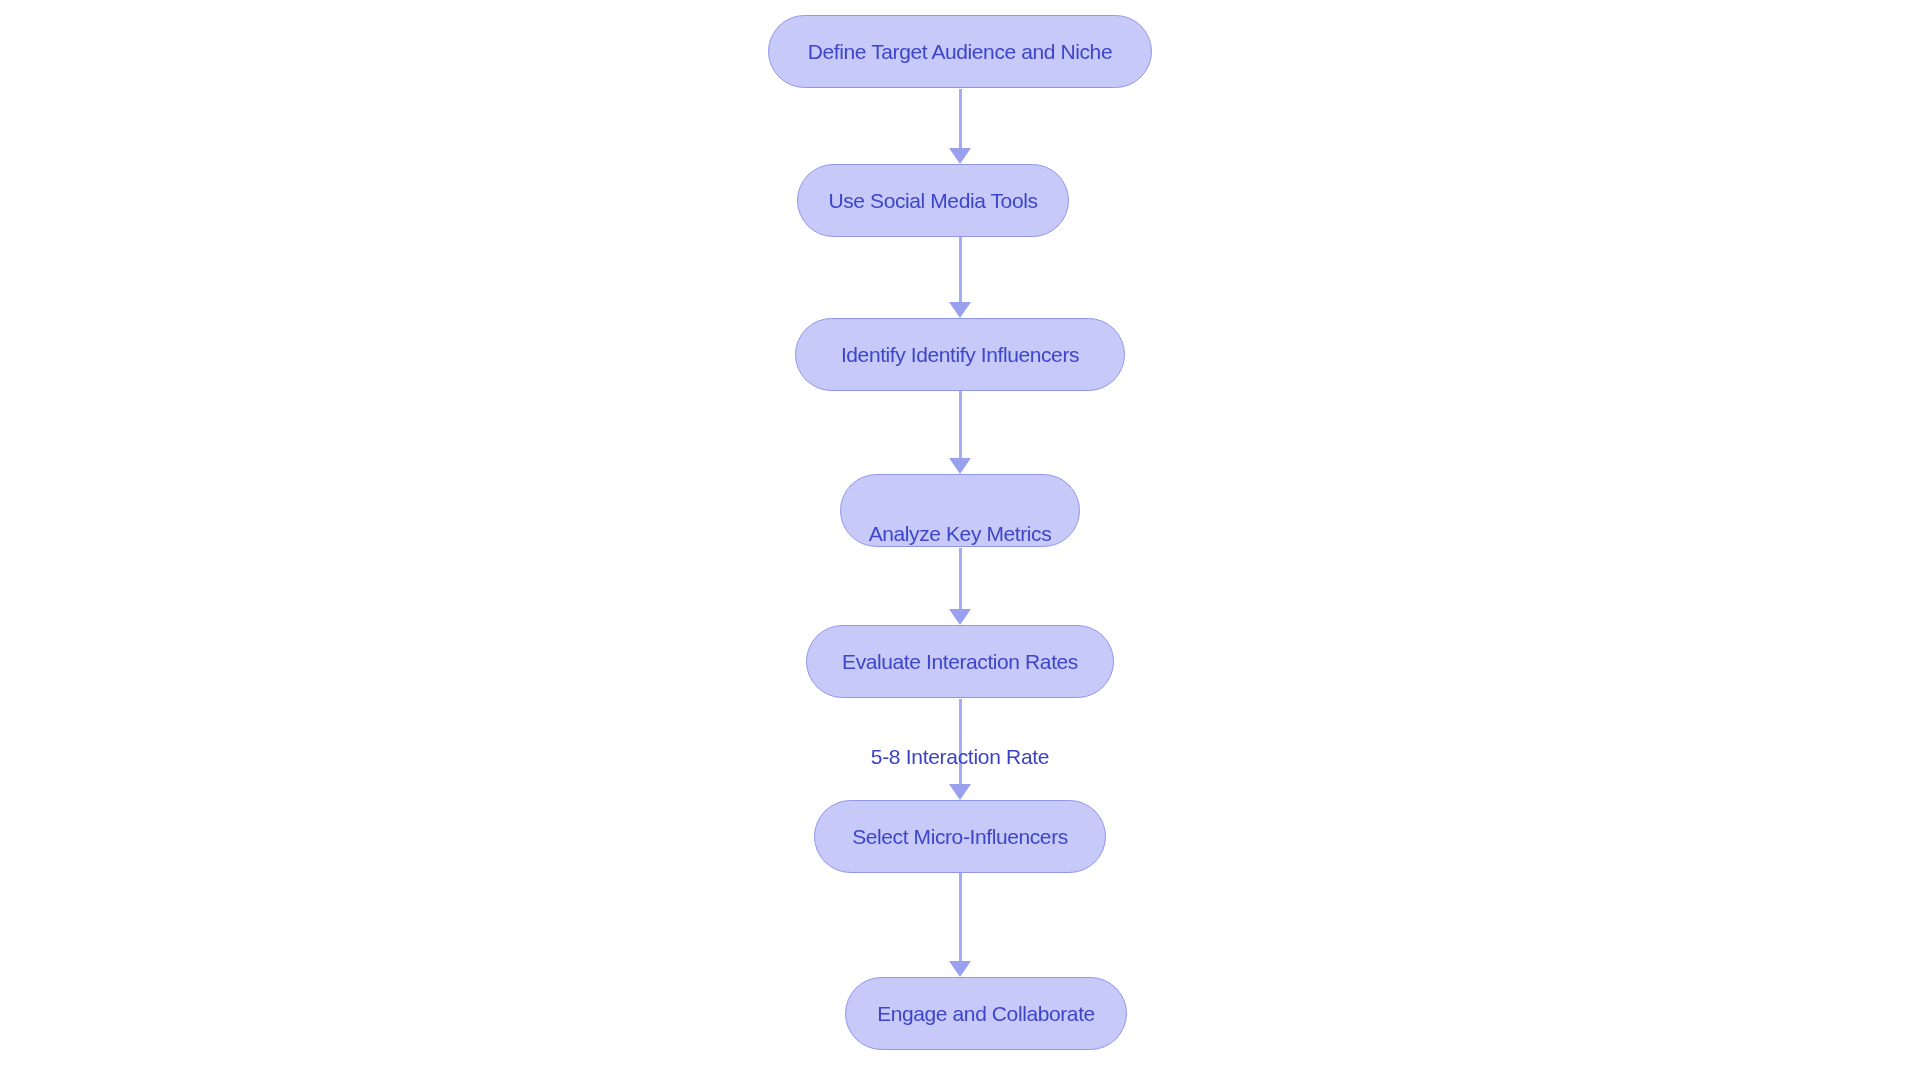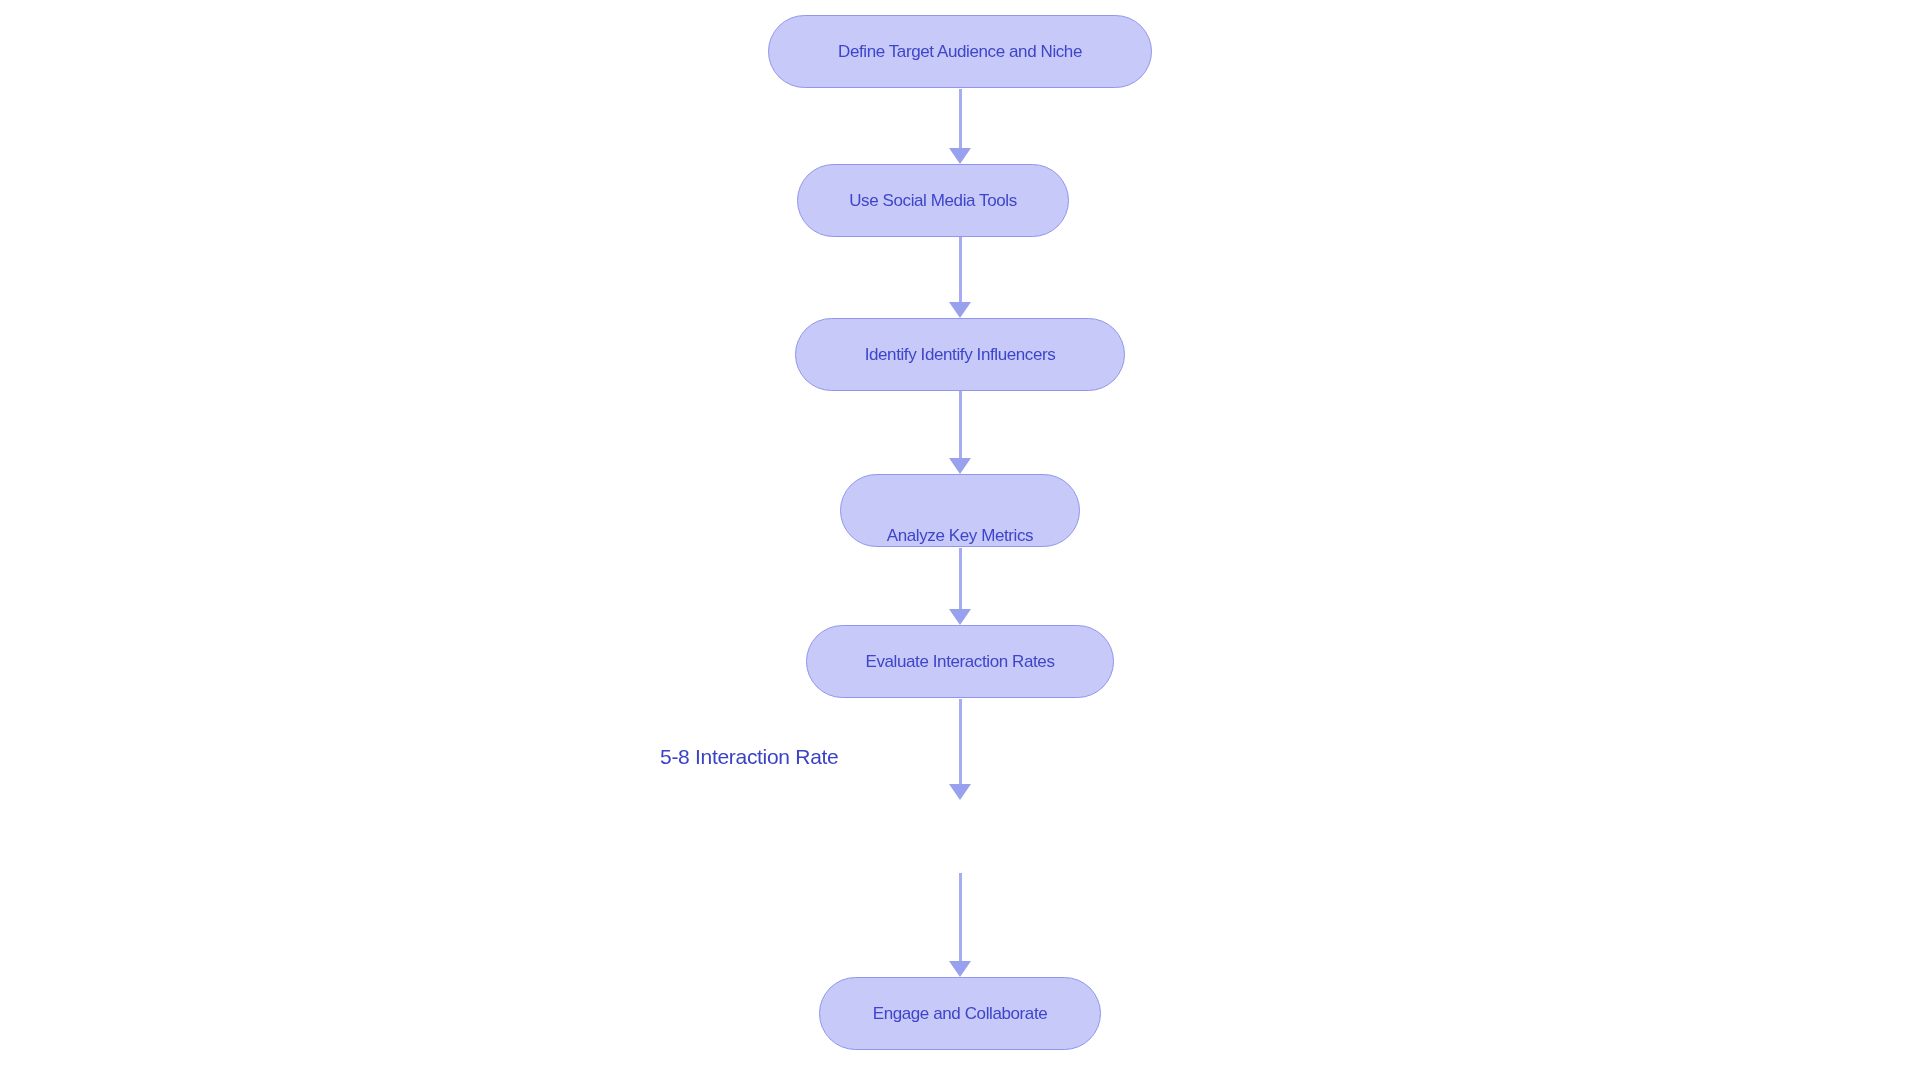--- a/index.html
+++ b/index.html
@@ -30,21 +30,21 @@
     box-sizing: border-box;
     background: var(--node-fill);
     border: 1.6px solid var(--node-border);
     border-radius: 37px;
     display: flex;
     align-items: center;
     justify-content: center;
   }
   .node-label {
     color: var(--node-text);
-    font-size: 17px;
+    font-size: 21px;
     letter-spacing: -0.4px;
     white-space: nowrap;
   }
   .edge {
     position: absolute;
     left: 949px;
     width: 22px;
     display: flex;
     flex-direction: column;
     align-items: center;
@@ -58,21 +58,21 @@
     width: 0;
     height: 0;
     border-left: 11px solid transparent;
     border-right: 11px solid transparent;
     border-top: 16px solid var(--arrow-head);
   }
   .edge-label {
     position: absolute;
     left: 660px;
     width: 600px;
-    text-align: left;
+    text-align: center;
     color: var(--edge-label);
     font-size: 21px;
     letter-spacing: -0.3px;
     white-space: nowrap;
   }
 </style>
 </head>
 <body>
 
 <div class="canvas">
@@ -117,18 +117,21 @@
   </div>
 
   <div class="node" style="top:474px; left:840px; width:240px;align-items:flex-end;">
     <span class="node-label">Analyze Key Metrics</span>
   </div>
 
   <div class="node" style="top:625px; left:806px; width:308px;justify-content:center;">
     <span class="node-label">Evaluate Interaction Rates</span>
   </div>
 
+  <div class="node" style="top:800px; left:814px; width:292px;">
+    <span class="node-label">Select Micro-Influencers</span>
+  </div>
 
-  <div class="node" style="top:977px; left:819px; width:282px;">
+  <div class="node" style="top:977px; left:845px; width:282px;">
     <span class="node-label">Engage and Collaborate</span>
   </div>
 
 </div>
 
 </body></html>

